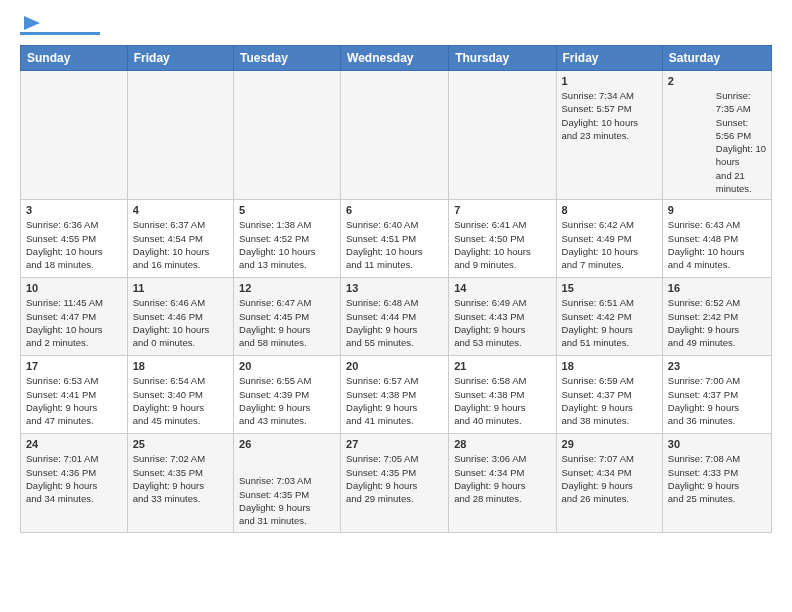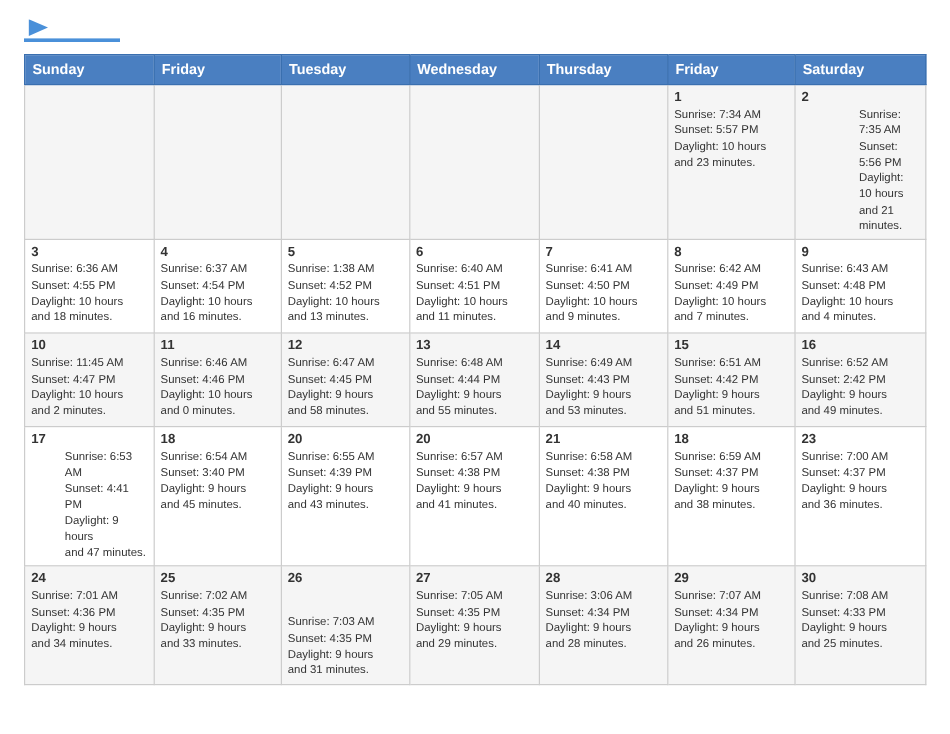--- a/index.html
+++ b/index.html
@@ -241,21 +241,21 @@
             <span class="day-num">16</span>
             <div class="day-info" style="white-space: pre-line;">Sunrise: 6:52 AM
 Sunset: 2:42 PM
 Daylight: 9 hours
 and 49 minutes.</div>
           </td>
         </tr>
         <tr>
           <td>
             <span class="day-num">17</span>
-            <div class="day-info" style="white-space: pre-line; margin-left: 28px;">Sunrise: 6:53 AM
+            <div class="day-info" style="white-space: pre-line;">Sunrise: 6:53 AM
 Sunset: 4:41 PM
 Daylight: 9 hours
 and 47 minutes.</div>
           </td>
           <td>
             <span class="day-num">18</span>
             <div class="day-info" style="white-space: pre-line;">Sunrise: 6:54 AM
 Sunset: 3:40 PM
 Daylight: 9 hours
 and 45 minutes.</div>

